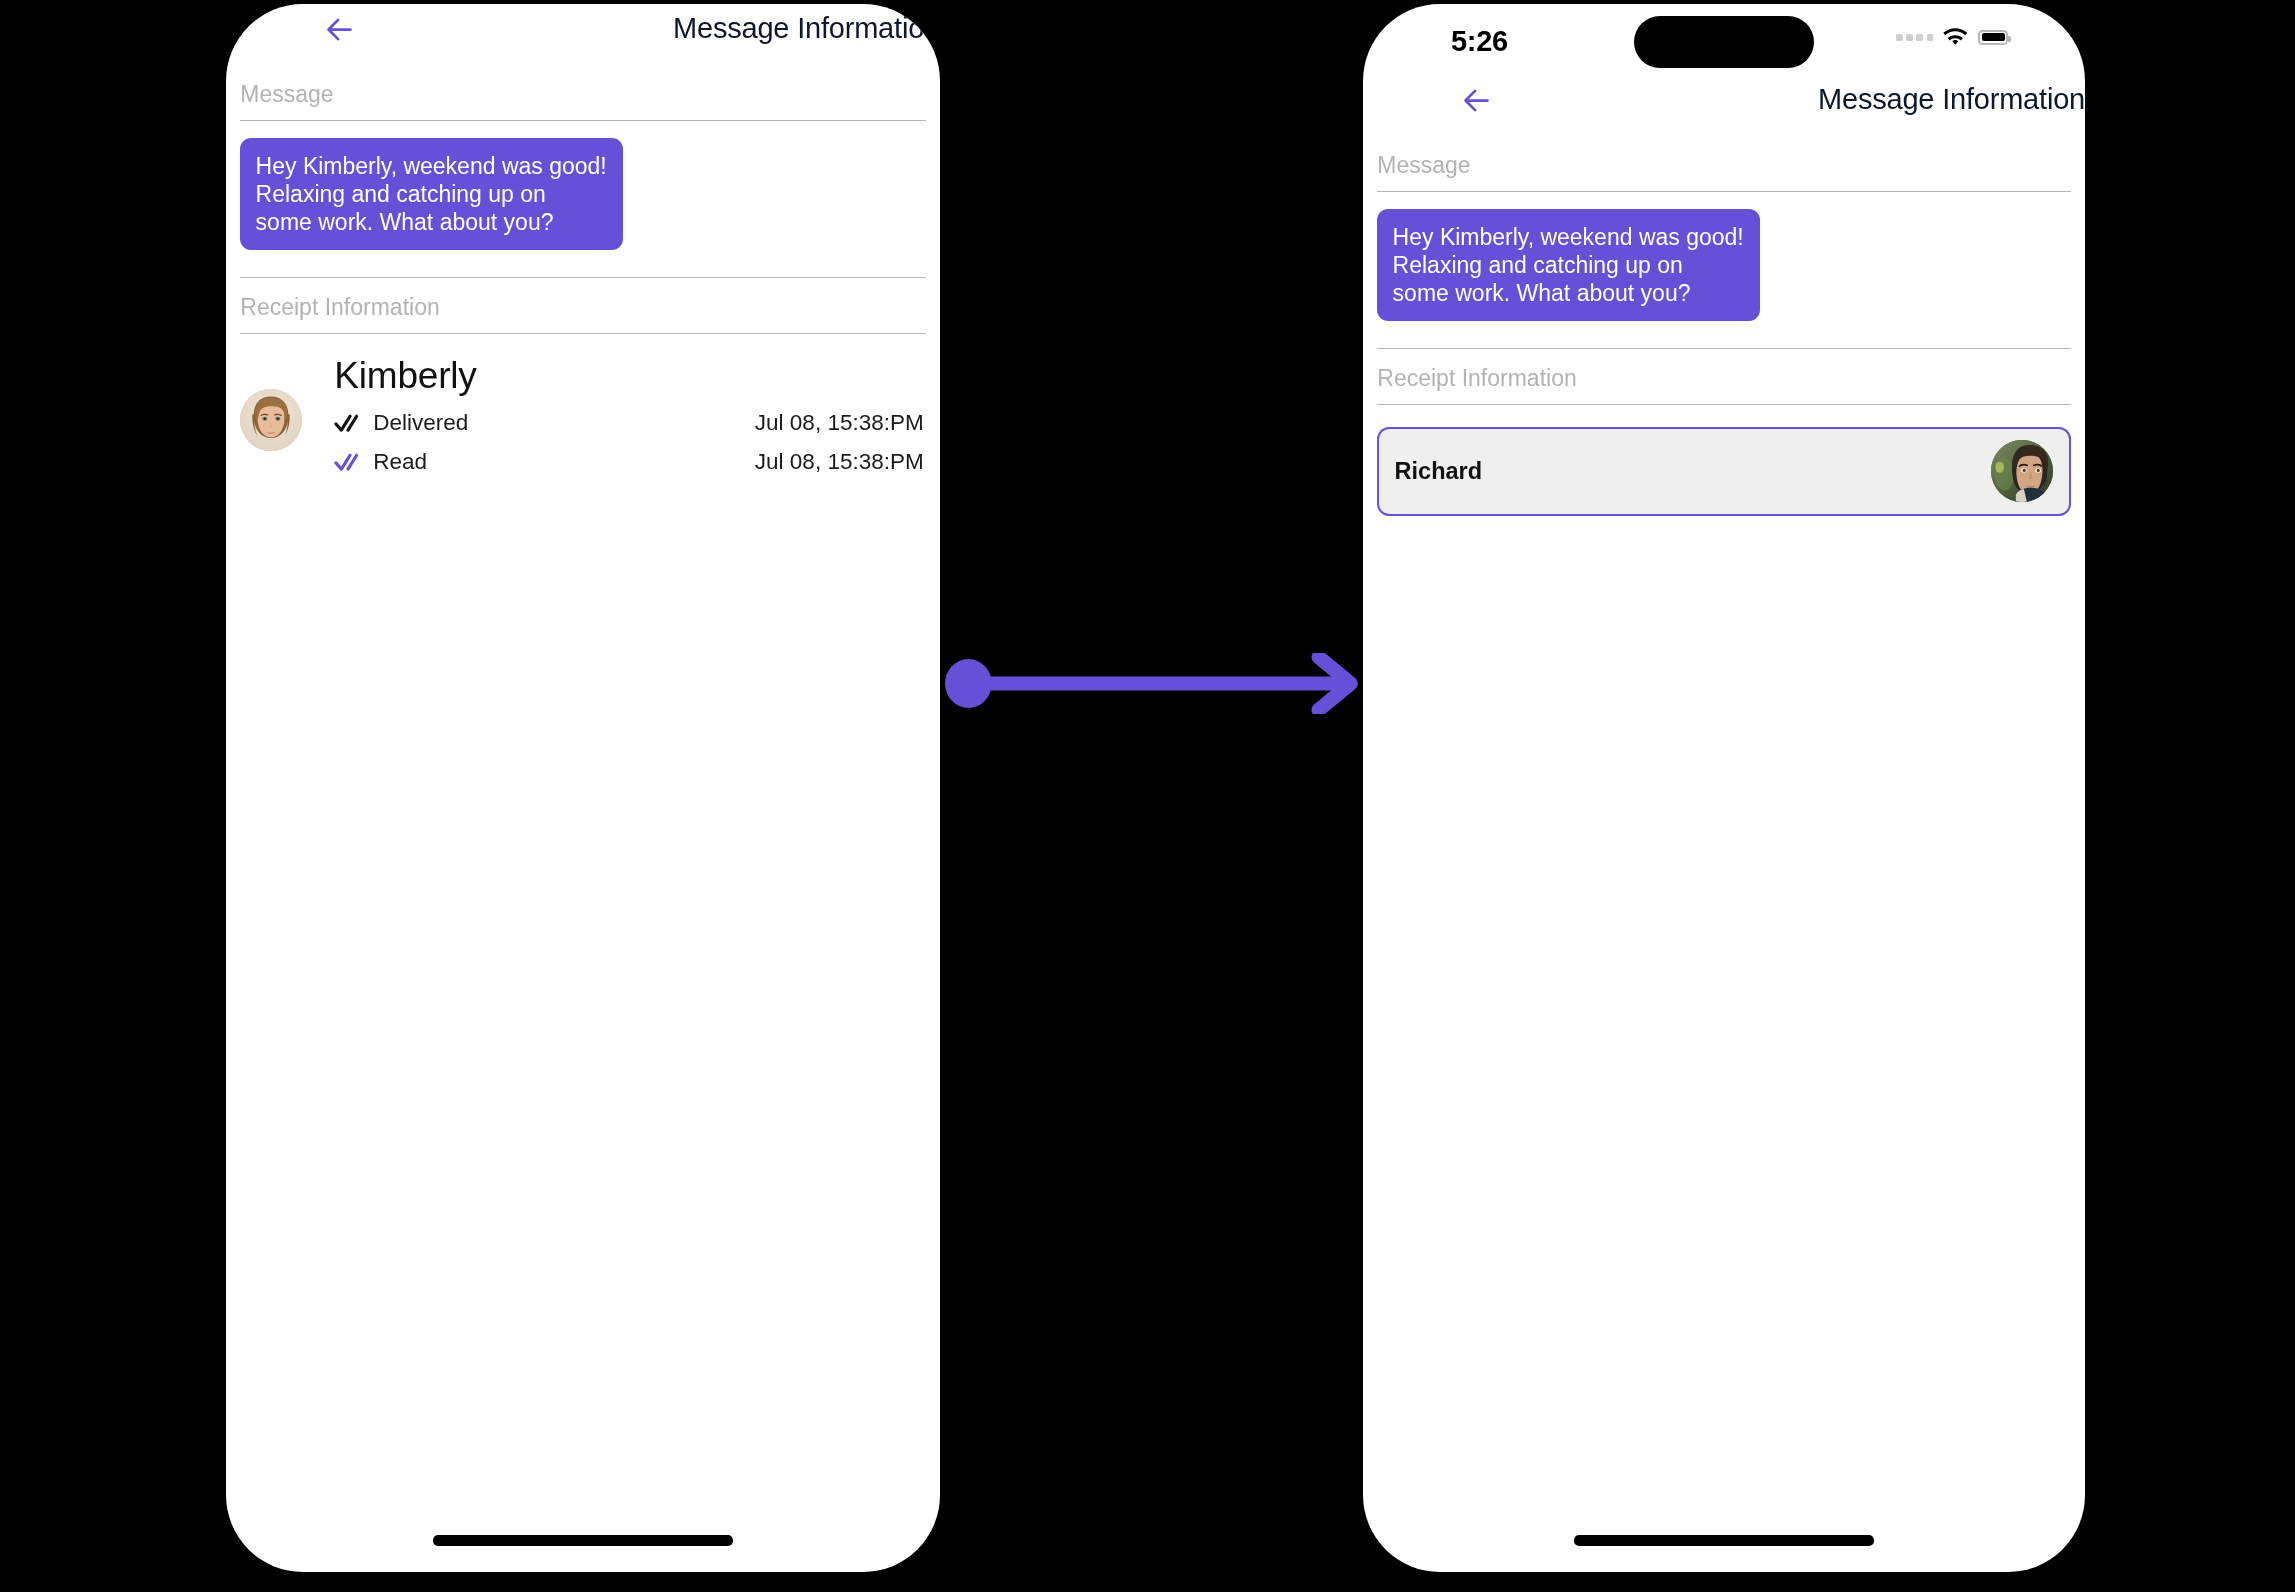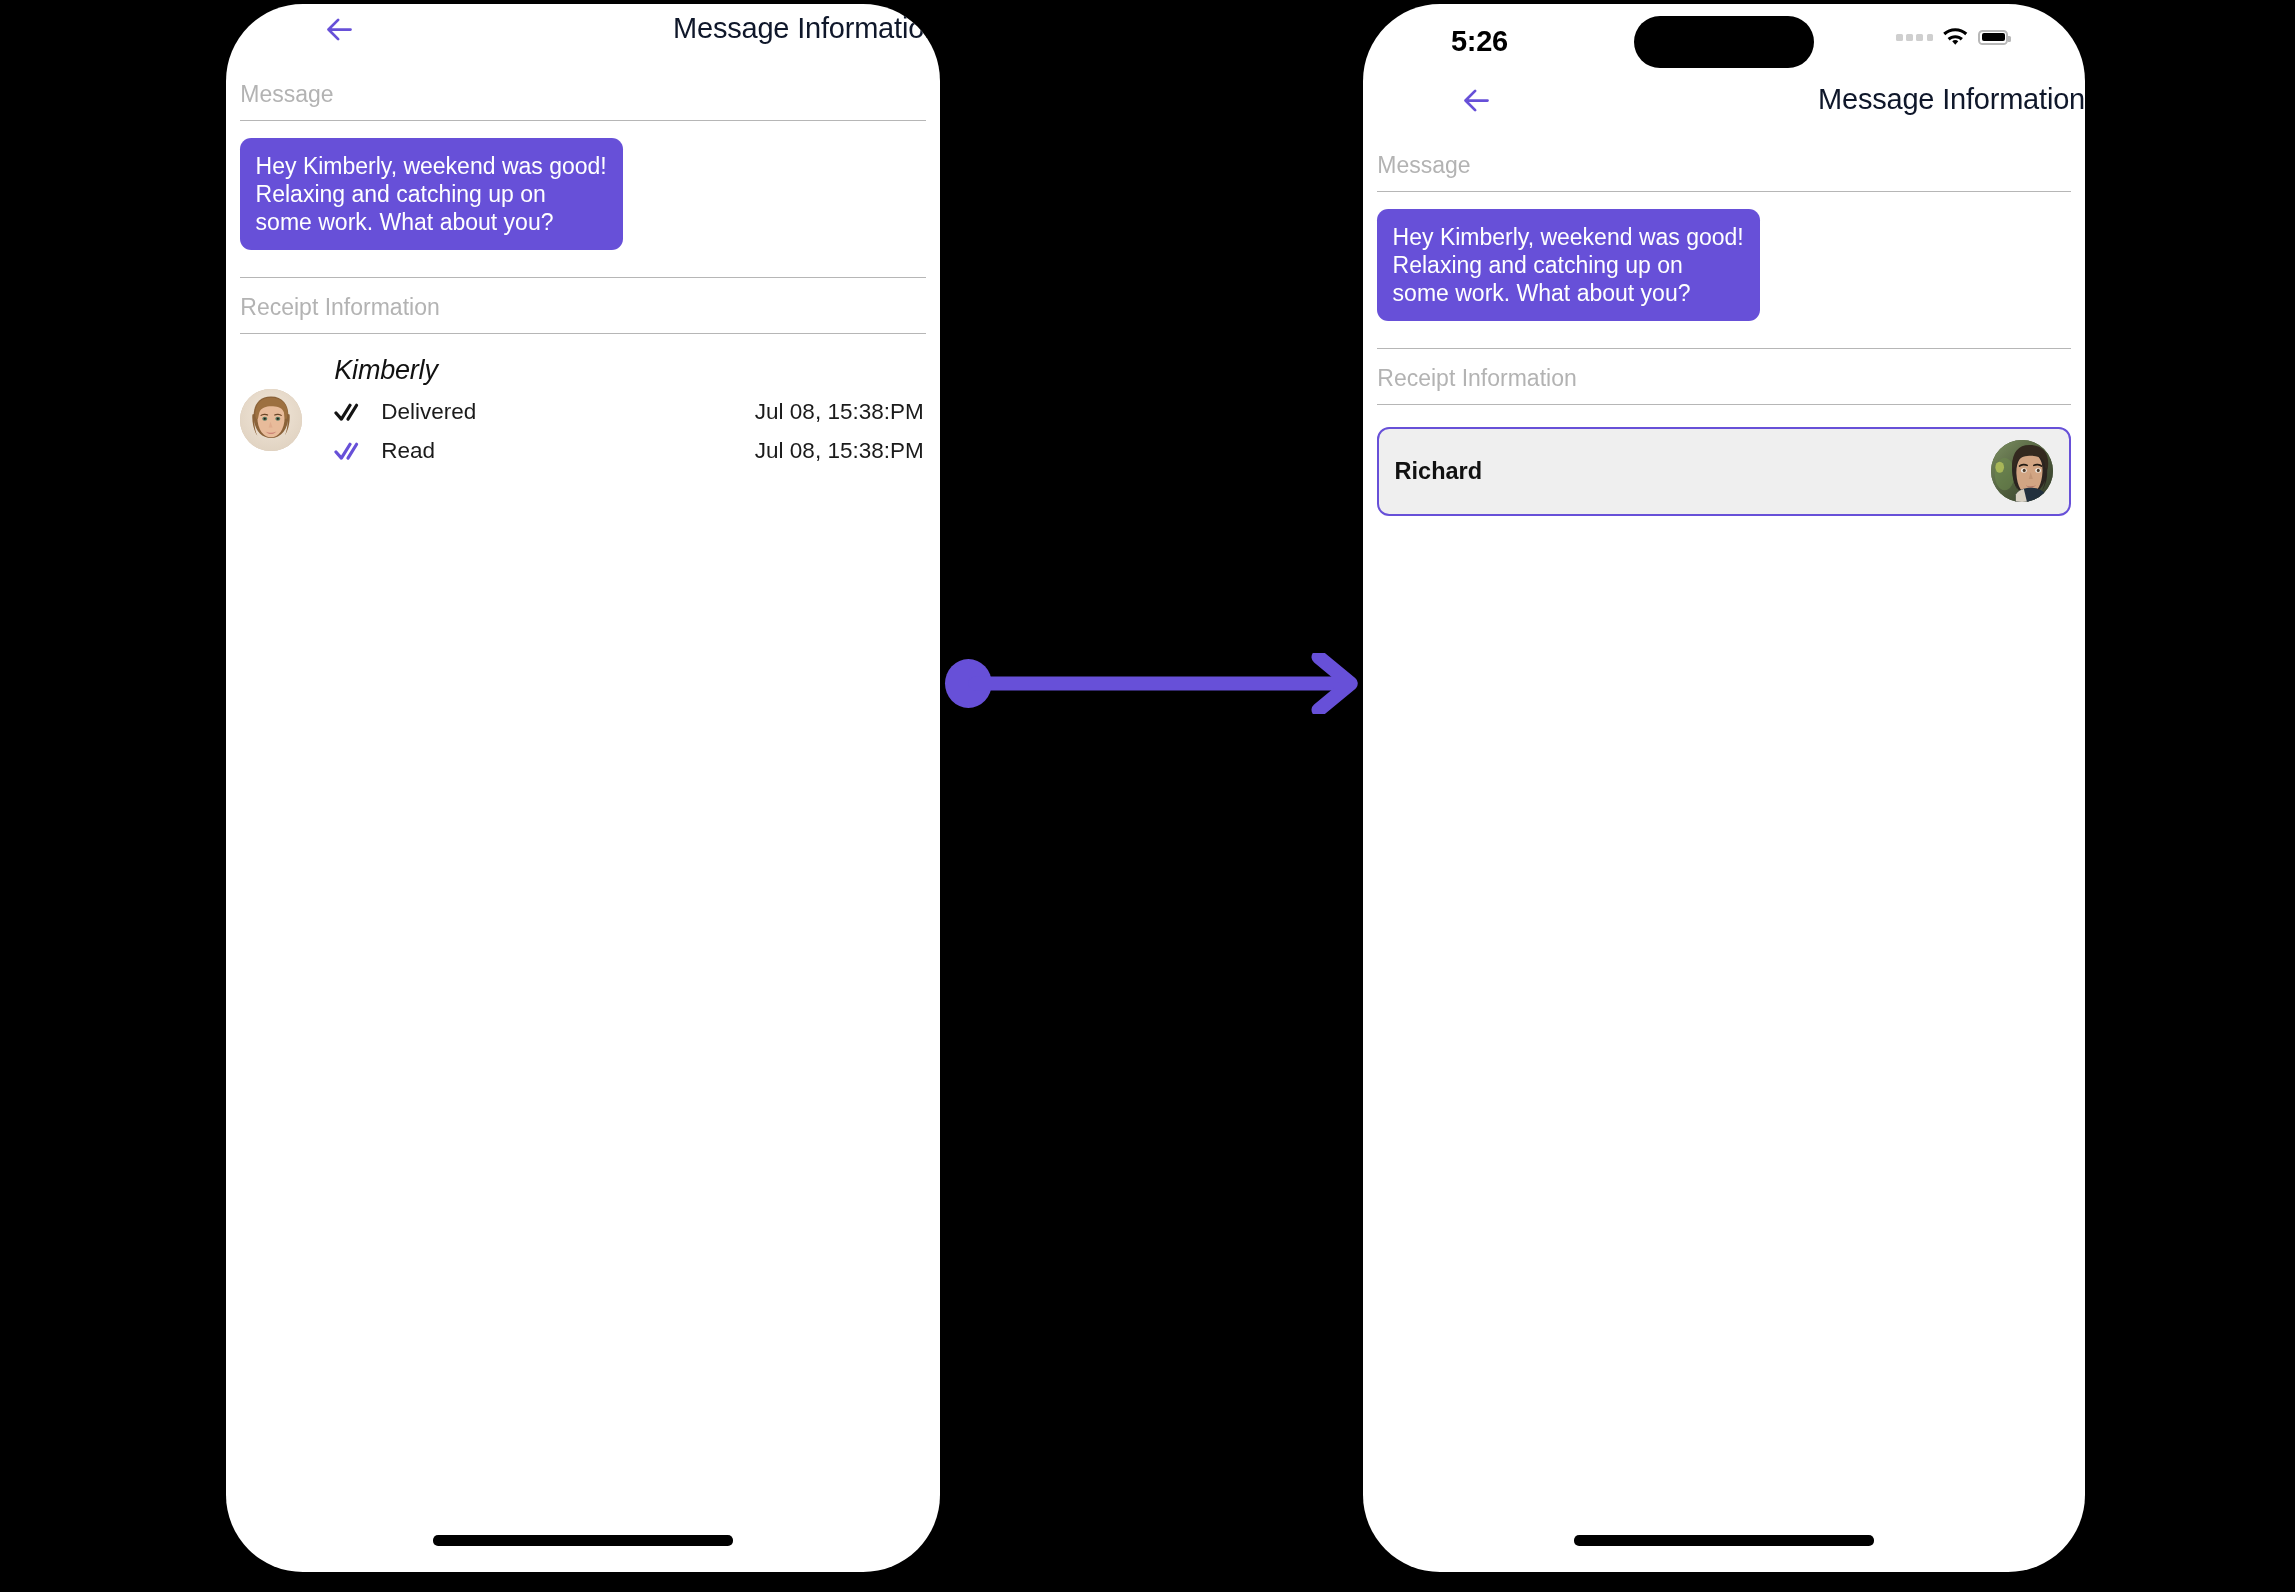--- a/index.html
+++ b/index.html
@@ -132,37 +132,36 @@
     position: absolute;
     left: 0px; top: 55px;
     width: 62px; height: 62px;
     border-radius: 50%;
     overflow: hidden;
     background: #d6c3ad;
   }
   .receipt-avatar svg { width: 100%; height: 100%; display:block; }
   .receipt-body { padding-left: 94px; }
   .receipt-name {
-    font-size: 27px;
+    font-size: 37px;
     font-weight: 500;
     color: #111;
     margin-bottom: 7.1px;
     letter-spacing: -0.2px;
-    font-style: italic;
   }
   .receipt-line {
     display: flex;
     align-items: center;
     height: 39px;
   }
   .dblcheck { width: 30px; height: 23.5px; flex: 0 0 30px; }
   .receipt-status {
     font-size: 22.5px;
     color: #1b1b1b;
-    margin-left: 17px;
+    margin-left: 9px;
   }
   .receipt-time {
     margin-left: auto;
     font-size: 22.5px;
     color: #1b1b1b;
     padding-right: 2px;
   }
 
   
   .contact-card {

